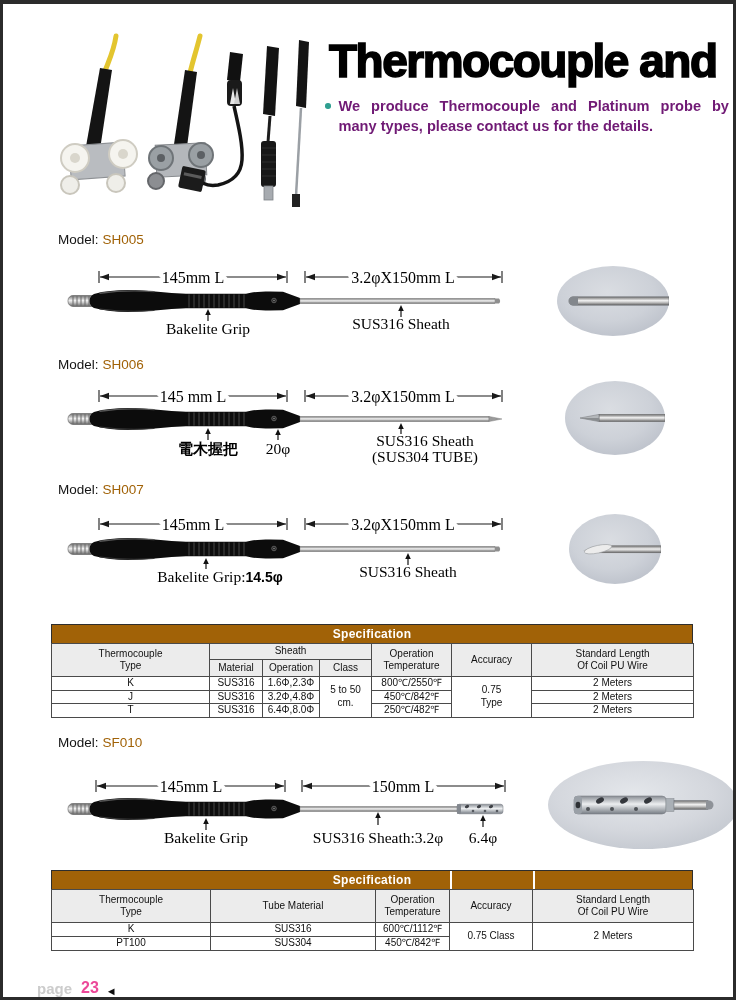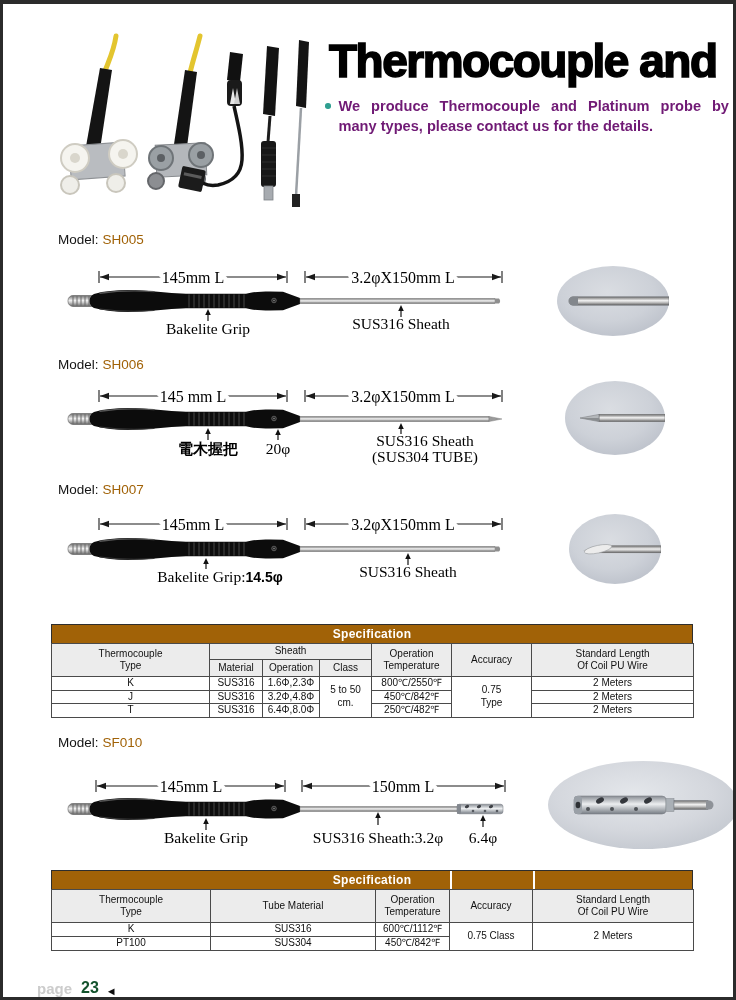--- a/index.html
+++ b/index.html
@@ -37,21 +37,21 @@
   table.spec{border-collapse:collapse;table-layout:fixed;width:642px;}
   table.spec td{border:1px solid #4a4a4a;text-align:center;vertical-align:middle;padding:0;
                 font-size:10px;color:#111;line-height:1.25;}
   table.spec{border:1px solid #2e2e2e;}
   td.hc{background:#ececec;}
   tr.dr{height:13px;}
   tr.dr2{height:14px;}
   
   .footer{position:absolute;left:34px;top:975px;display:flex;align-items:flex-end;}
   .page-word{color:#cccccc;font-weight:bold;font-size:15px;}
-  .page-num{color:#14532d;font-weight:bold;font-size:16px;margin-left:9px;}
+  .page-num{color:#ec4899;font-weight:bold;font-size:16px;margin-left:9px;}
   .page-arrow{color:#0d0d0d;font-size:11px;margin-left:7px;}
   .defs{position:absolute;width:0;height:0;}
 </style>
 </head>
 <body>
 
 <div class="page">
 
   <svg class="defs" aria-hidden="true">
     <defs>

